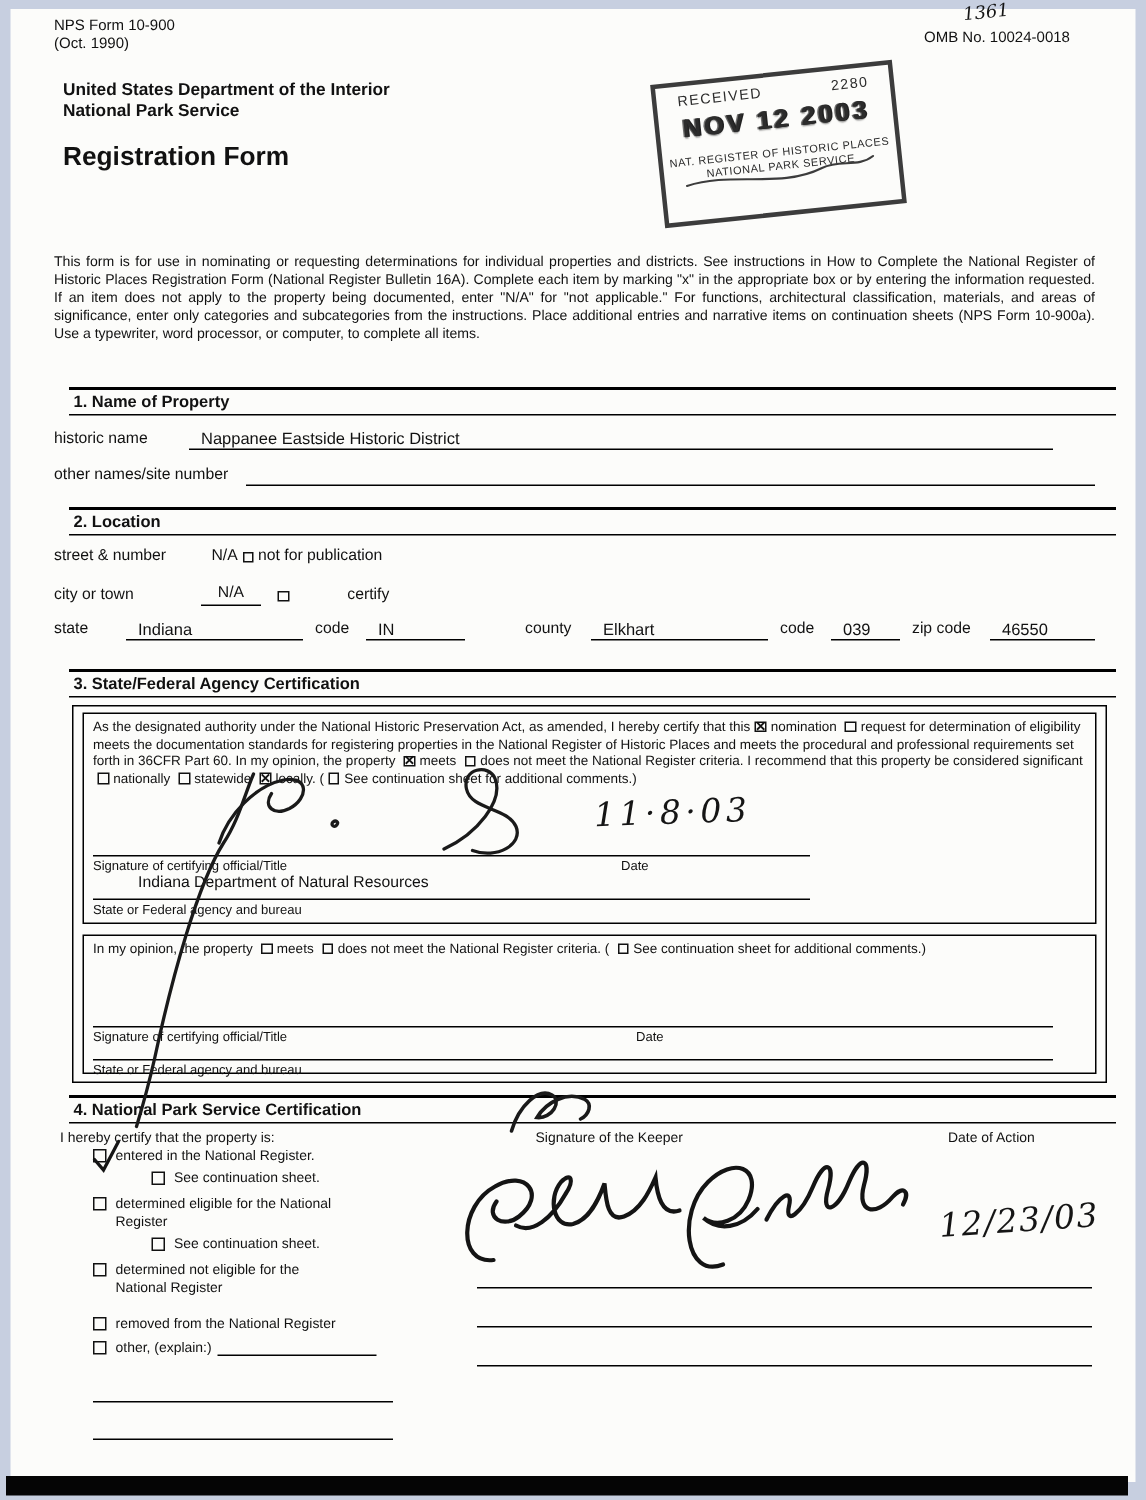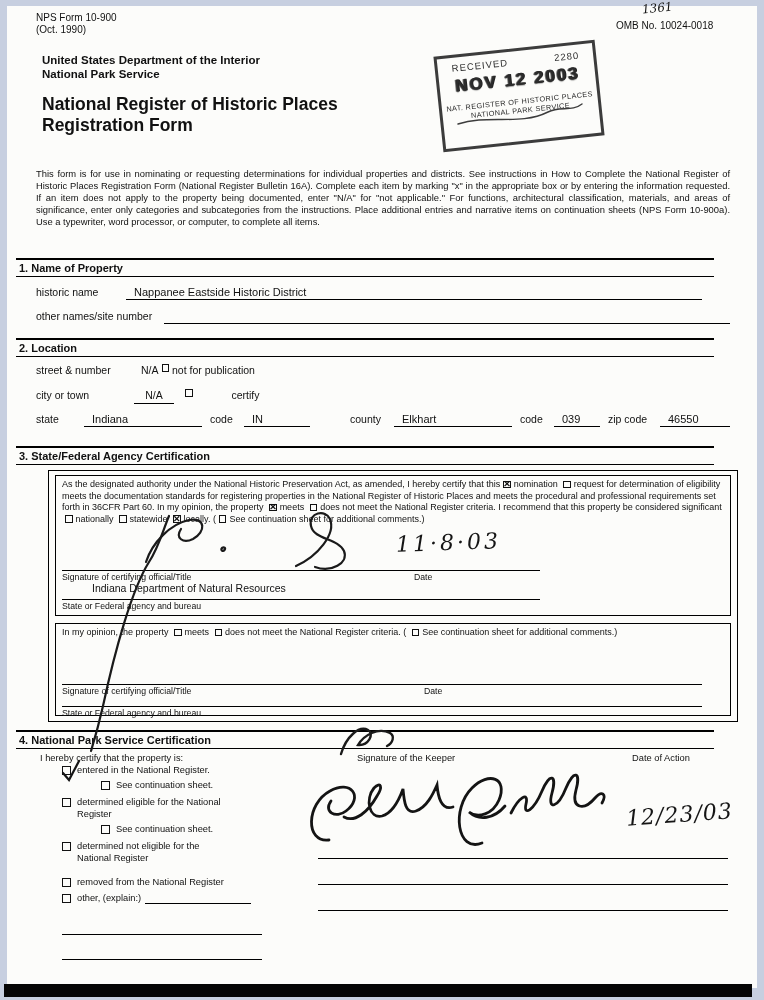--- a/index.html
+++ b/index.html
@@ -19,25 +19,25 @@
          transform:rotate(-6deg);color:#2c2c2c;text-align:center;z-index:4;background:rgba(255,255,255,.0)}
   .stamp .l1{display:flex;justify-content:space-between;padding:5px 14px 0 14px;font-size:9.5px;letter-spacing:1px}
   .stamp .ldate{font-size:17px;font-weight:bold;letter-spacing:2px;margin-top:3px;
          text-shadow:1px 0 0 #222,-1px 0 0 rgba(0,0,0,.55),0 1px 1px rgba(0,0,0,.4)}
   .stamp .org{font-size:7.3px;line-height:9px;margin-top:7px;letter-spacing:.4px}
 
   
   .intro{position:absolute;left:36px;top:168px;width:694px;font-size:9.4px;line-height:11.9px;text-align:justify}
 
   
-  .sechead{position:absolute;left:16px;width:698px;border-top:2.6px solid #000}
+  .sechead{position:absolute;left:46px;width:698px;border-top:2.6px solid #000}
   .sechead .ht{font-size:11px;font-weight:bold;padding:2px 0 2px 3px;border-bottom:1.3px solid #000}
 
   
-  .frow{position:absolute;display:flex;font-size:10.5px}
+  .frow{position:absolute;display:flex;align-items:flex-end;font-size:10.5px}
   .frow .lbl{white-space:nowrap;padding-bottom:2px}
   .ul{border-bottom:1px solid #000}
   .grow{flex:1}
   .val{padding:0 6px 2px 8px;white-space:nowrap;font-size:11px}.gap8{width:8px}.gap36{width:36px}.gap40{width:40px}
 
   
   .cb{display:inline-block;width:7.5px;height:7.5px;border:1px solid #111;margin:0 3px;vertical-align:-1px;position:relative}
   .cb.checked::after{content:"\2715";position:absolute;left:-1px;top:-2.5px;font-size:9px;font-weight:bold}
   .cb4{display:inline-block;width:9px;height:9px;border:1px solid #111;margin:1px 6px 0 0;flex:none;position:relative}
   .cb4.checked::after{content:""}
@@ -79,21 +79,20 @@
   <div>(Oct. 1990)</div>
 </div>
 <div class="abs sm" style="left:616px;top:20px">OMB No. 10024-0018</div>
 <span class="hand corner">1361</span>
 
 <div class="abs dept" style="left:42px;top:53px">
   <div>United States Department of the Interior</div>
   <div>National Park Service</div>
 </div>
 <div class="abs bigtitle" style="left:42px;top:94px">
-  <div>National Register of Historic Places</div>
   <div>Registration Form</div>
 </div>
 
 <div class="stamp">
   <div class="l1">
     <span>RECEIVED</span>
     <span>2280</span>
   </div>
   <div class="ldate">NOV 12 2003</div>
   <div class="org">

